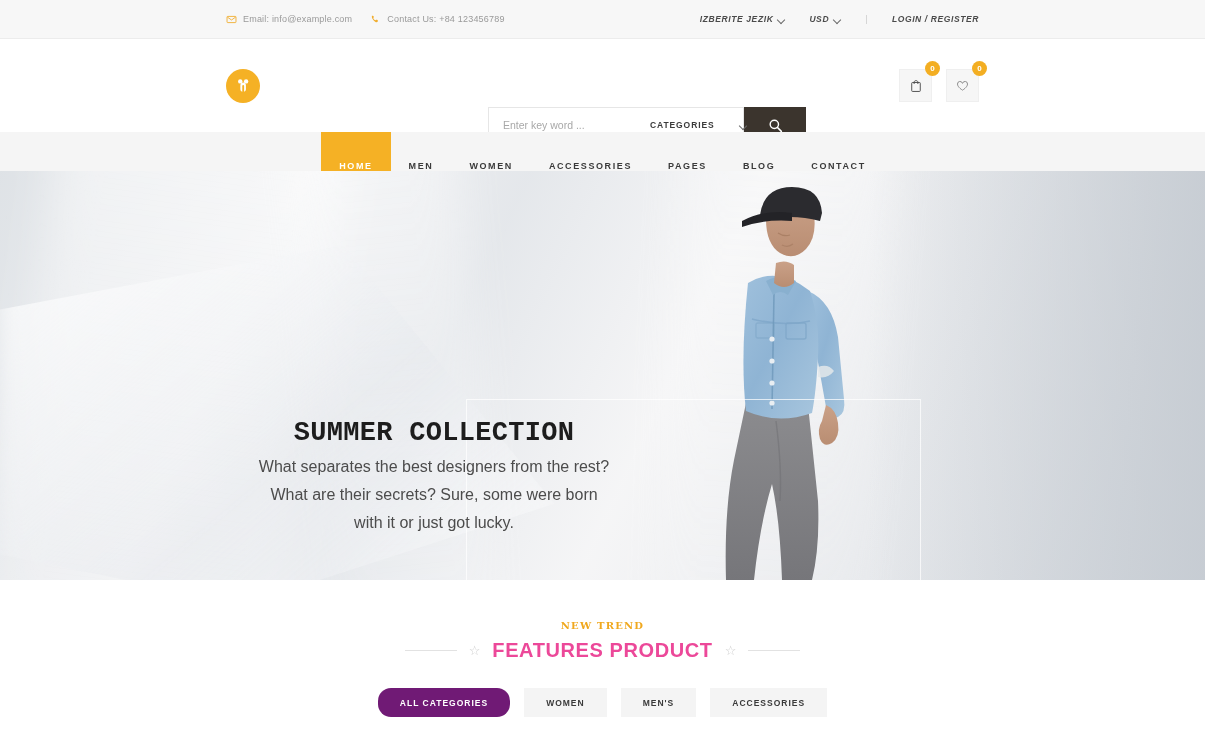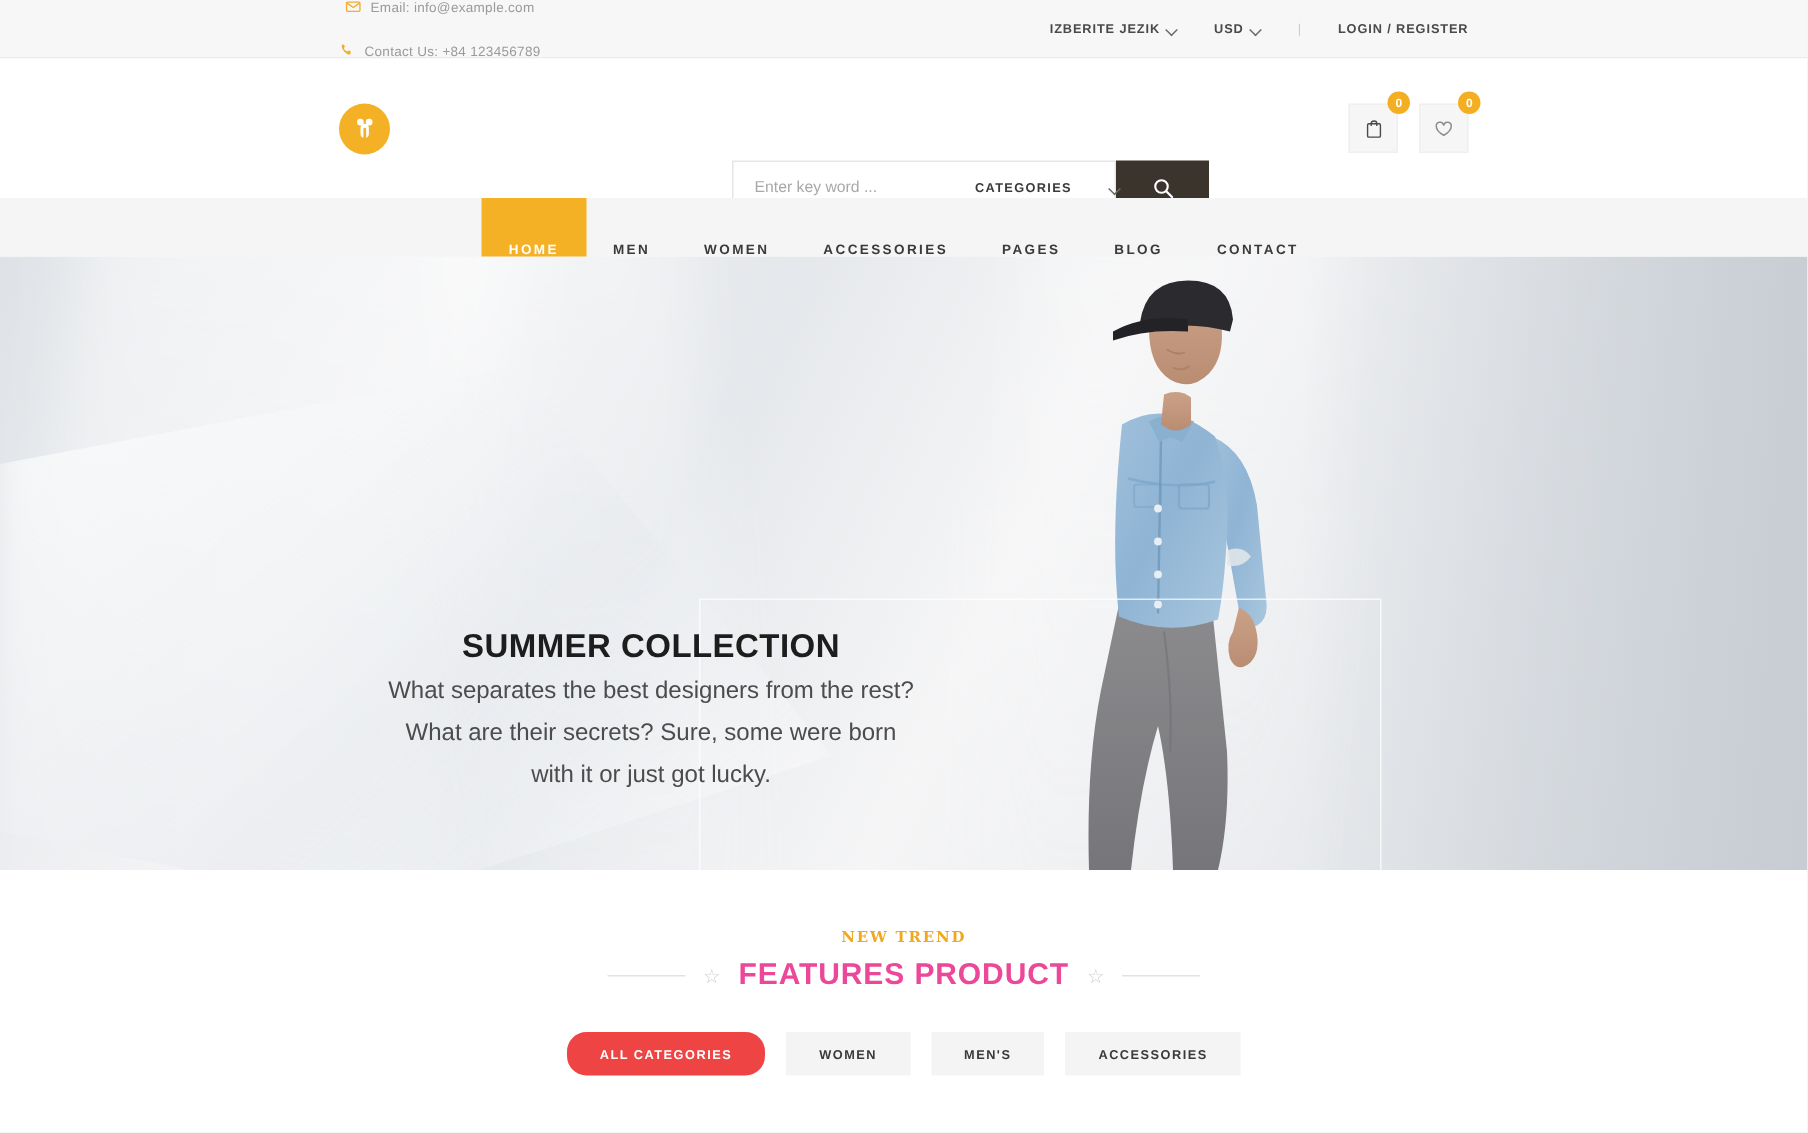--- a/index.html
+++ b/index.html
@@ -17,26 +17,26 @@
     height:39px;
     background:#f7f7f7;
     border-bottom:1px solid #ececec;
     display:flex;
     align-items:center;
     padding:0 226px;
     font-size:9px;
     color:#9a9a9a;
     letter-spacing:.2px;
   }
-  .topbar-left { display:flex; align-items:center; gap:18px;flex-direction:column; }
+  .topbar-left { display:flex; align-items:center; gap:18px; }
   .tb-item { display:flex; align-items:center; gap:6px; white-space:nowrap; }
   .tb-ico { width:11px; height:11px; display:inline-flex; align-items:center; justify-content:center; color:#f0ad2e; }
   .tb-ico svg { display:block; }
   .topbar-right { margin-left:auto; display:flex; align-items:center; gap:24px;
-    font-size:8.5px; font-weight:bold; color:#4a4a4a; letter-spacing:.6px; }
+    font-size:8.5px; font-weight:bold; color:#4a4a4a; letter-spacing:.6px;font-style:italic; }
   .tb-drop { display:flex; align-items:center; gap:5px; cursor:pointer; }
   .caret { width:7px; height:7px; position:relative; display:inline-block; }
   .caret:before {
     content:""; position:absolute; left:0; top:1px;
     width:5px; height:5px; border-right:1px solid #6a6a6a; border-bottom:1px solid #6a6a6a;
     transform:rotate(45deg);
   }
   .tb-sep { color:#c9c9c9; font-weight:normal; }
   .tb-link { cursor:pointer; }
 
@@ -140,22 +140,22 @@
   .hero-frame {
     position:absolute; left:466px; top:228px; width:455px; height:298px;
     border:1px solid rgba(255,255,255,.72);
     box-shadow:0 0 0 0 rgba(0,0,0,0);
     pointer-events:none;
   }
 
   .hero-content { position:absolute; left:0; top:0; width:100%; height:100%; }
   .hero-text { position:absolute; left:256px; top:248px; width:356px; text-align:center; }
   .hero-eyebrow {
-    font-family:Liberation Sans, sans-serif;
-    font-size:22px; font-weight:bold; letter-spacing:.3px; color:#1d1d1d;
+    font-family:Liberation Mono, monospace;
+    font-size:27px; font-weight:bold; letter-spacing:.3px; color:#1d1d1d;
     line-height:1.1;
   }
   .hero-title {
     font-size:27px; font-weight:bold; color:#f0ab1f; letter-spacing:.2px;
     margin-top:11px; line-height:1.1; white-space:nowrap;
   }
   .hero-desc {
     margin-top:4px; font-size:16px; line-height:1.75; color:#4c4c4c;
     padding:0 2px;
   }
@@ -185,21 +185,21 @@
     font-size:20px; font-weight:bold; color:#ec4899; letter-spacing:.6px; white-space:nowrap;
   }
 
   .filters { margin-top:26px; display:flex; justify-content:center; gap:14px; }
   .filter {
     height:29px; padding:0 22px; background:#f4f4f4; border:none; cursor:pointer;
     font-size:8.5px; font-weight:bold; letter-spacing:1px; color:#3a3a3a;
     display:flex; align-items:center; justify-content:center;
     font-family:"Liberation Sans", sans-serif; white-space:nowrap;
   }
-  .filter.active { background:#ef4444; color:#fff; min-width:110px;border-radius:13px; }
+  .filter.active { background:#701a75; color:#fff; min-width:110px;border-radius:13px; }
 </style>
 </head>
 <body>
 
 <div class="topbar">
   <div class="topbar-left">
     <div class="tb-item">
       <span class="tb-ico">
         <svg width="11" height="11" viewBox="0 0 16 16" fill="none">
           <rect x="1.5" y="3.5" width="13" height="9" rx="1" stroke="#f0ad2e" stroke-width="1.3"></rect>

